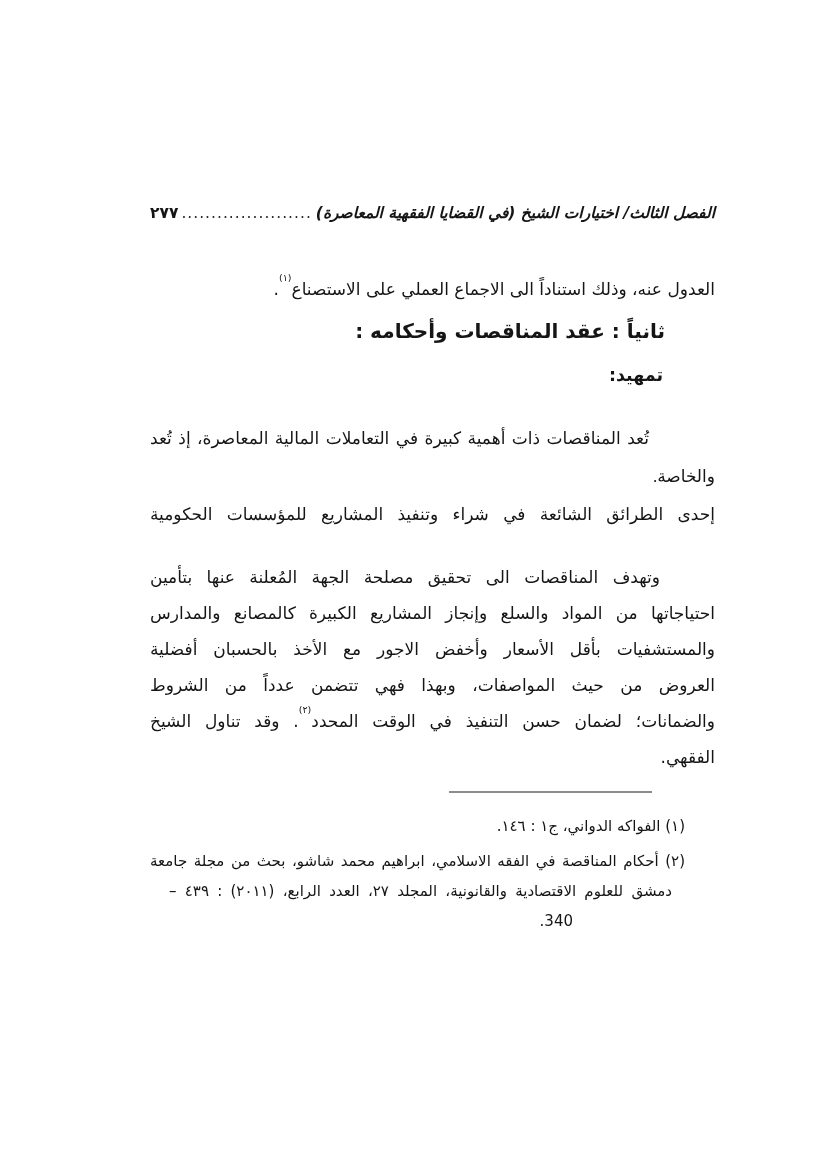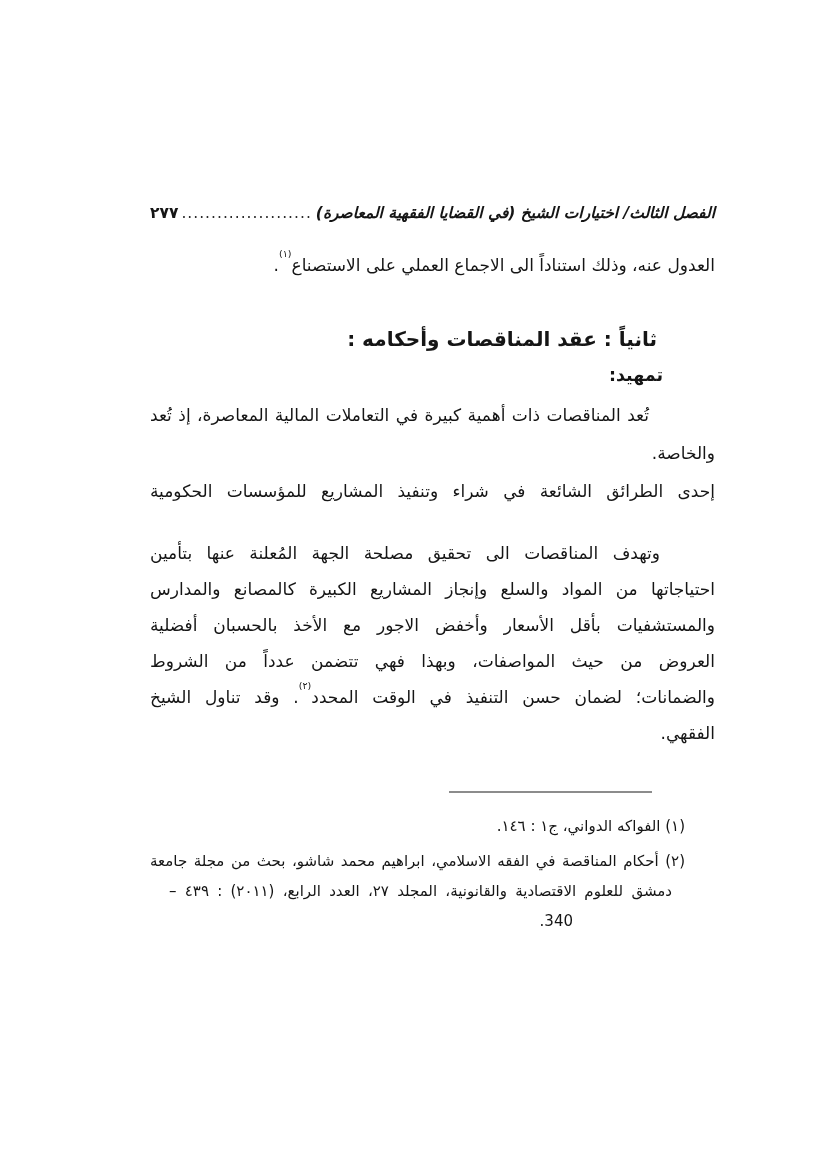--- a/index.html
+++ b/index.html
@@ -33,39 +33,39 @@
     flex: 1 1 auto;
     overflow: hidden;
     font-style: normal;
     font-weight: normal;
     letter-spacing: 1px;
     color: #2a2a2a;
     margin: 0 4px;
   }
   .header-page-num { flex: 0 0 auto; font-style: normal; }
   
-  .bodytext { font-size: 17px; }
+  .bodytext { font-size: 17px; margin-top: 24px; }
   .line { line-height: 38px; text-align: right; }
   .jl { text-align: justify; text-align-last: justify; }
   .intro { top: 246px; }
   .heading {
     top: 315px;
-    margin: 12px;
+    margin: 4px;
     padding-right: 46px;
     font-size: 20px;
     font-weight: bold;
   }
   .subheading {
     top: 361px;
     margin: 4px;
     padding-right: 48px;
     font-size: 17.5px;
     font-weight: bold;
   }
-  .para1 { top: 396px; }
+  .para1 { top: 396px; font-family: Liberation Serif, serif; }
   .para2 { top: 535px; }
   .para2 .line { line-height: 36px; }
   .indent-p1 { padding-right: 66px; }
   .indent-p2 { padding-right: 55px; }
   .fnref {
     font-size: 9.5px;
     position: relative;
     top: -7px;
     line-height: 0;
   }

